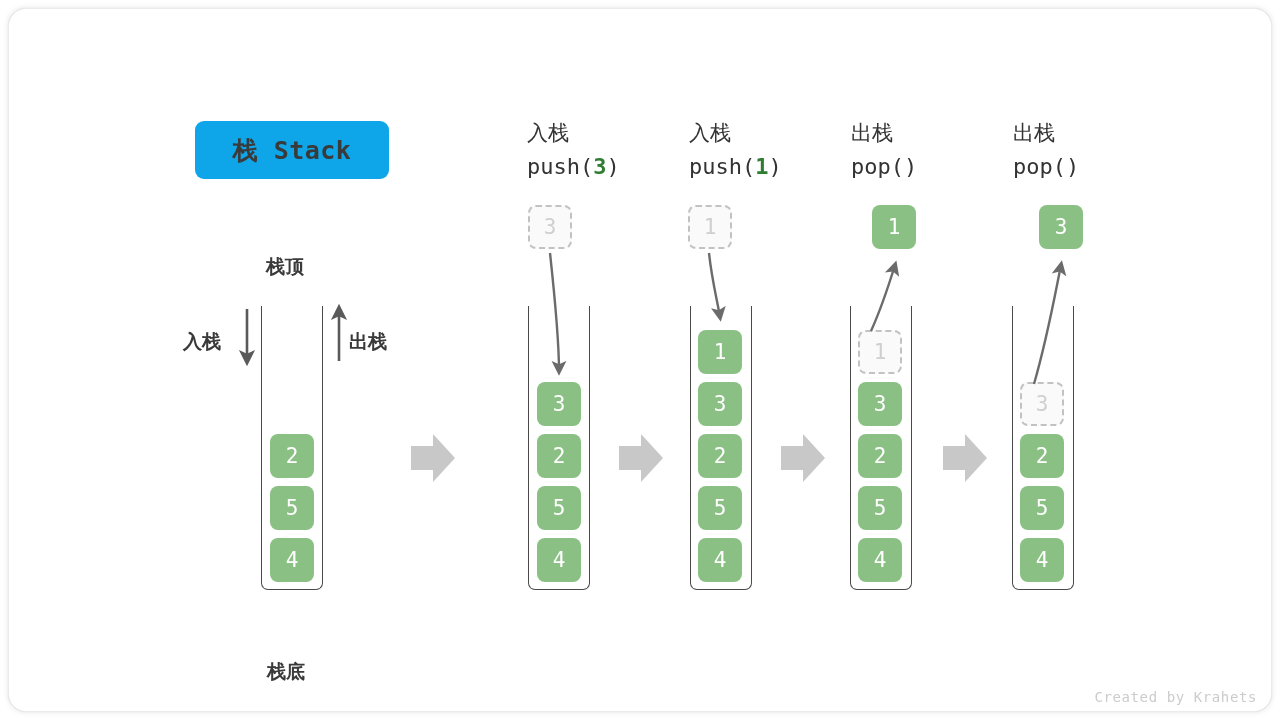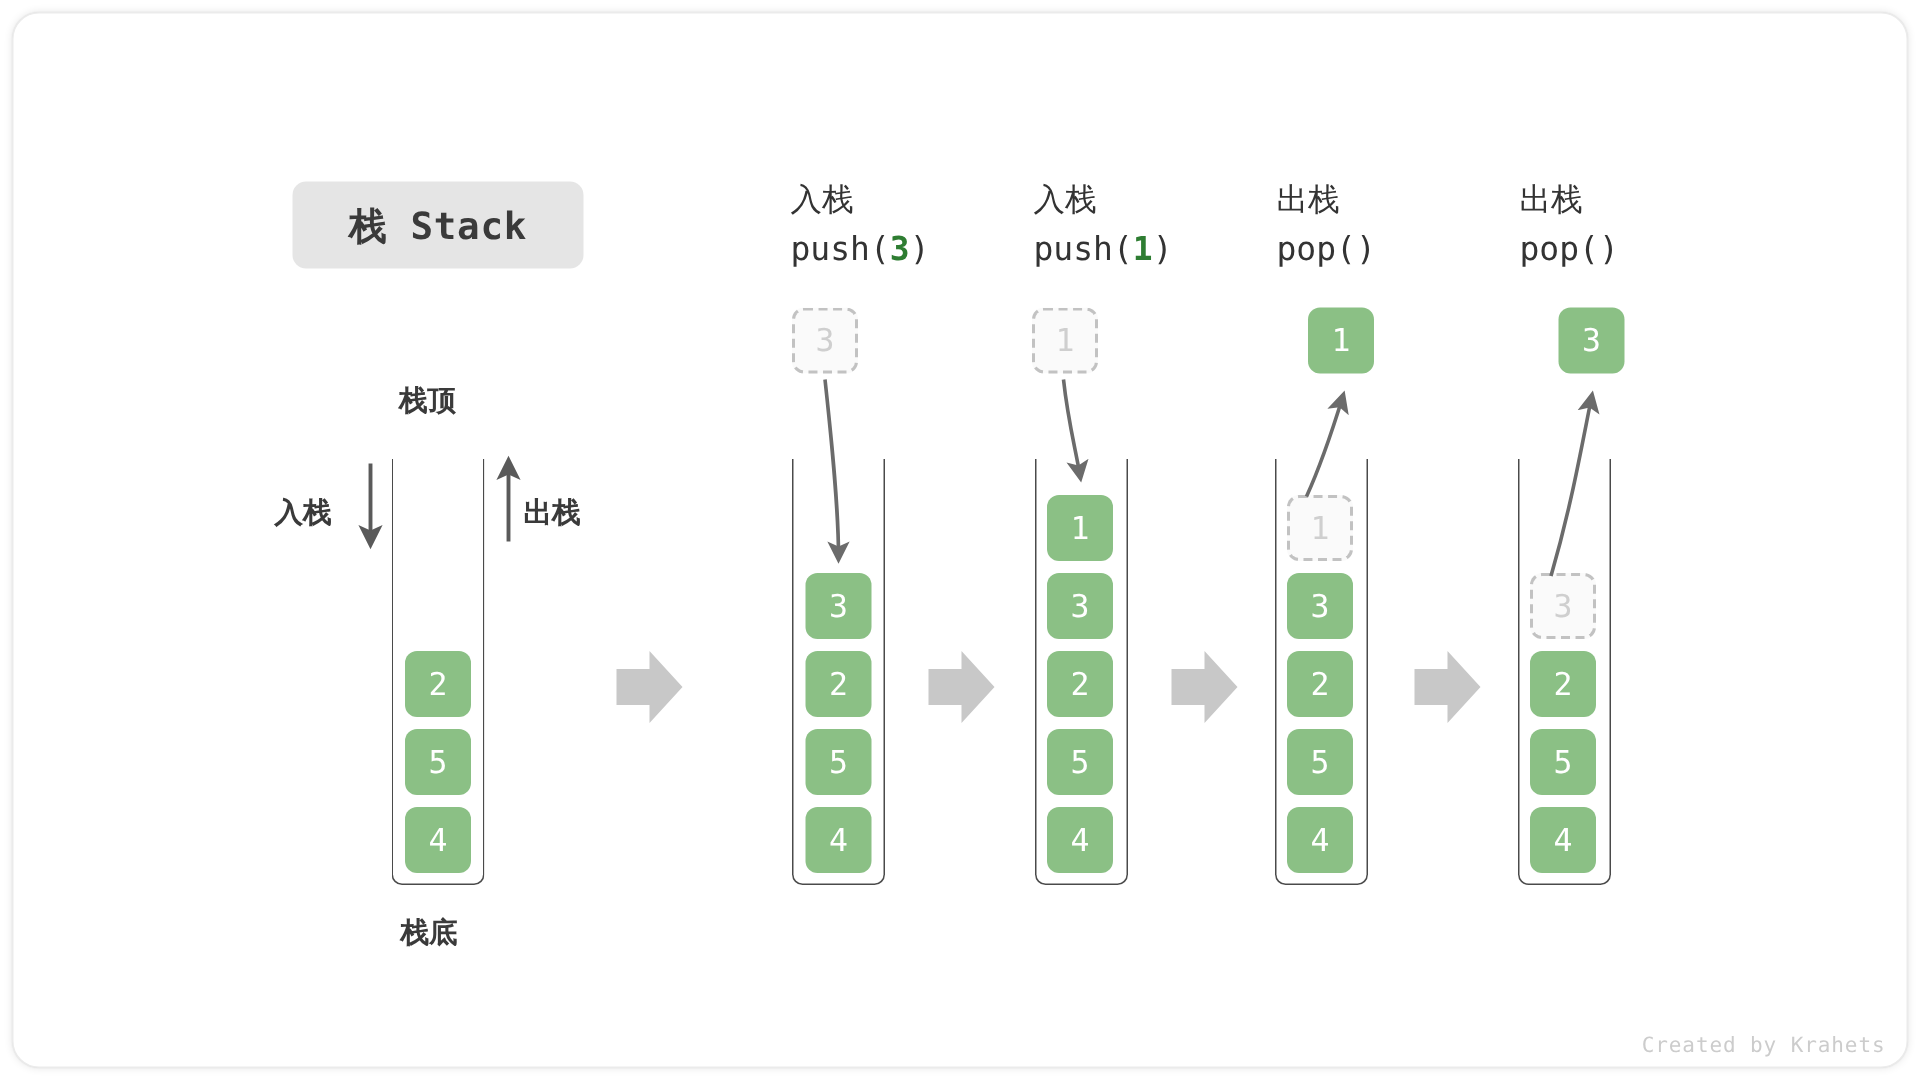--- a/index.html
+++ b/index.html
@@ -30,21 +30,21 @@
     position: absolute;
     left: 0; top: 0;
     width: 1280px; height: 720px;
   }
 
   
   .title-badge {
     position: absolute;
     left: 186px; top: 112px;
     width: 194px; height: 58px;
-    background: #e5e5e5;
+    background: #0ea5e9;
     border-radius: 9px;
     display: flex;
     align-items: center;
     justify-content: center;
     font-family: "DejaVu Sans Mono", "Liberation Mono", monospace;
     font-size: 25px;
     font-weight: bold;
     color: #3a3a3a;
     letter-spacing: 0.5px;
   }
@@ -143,21 +143,21 @@
     <div class="cjk-bold" style="left:174px; top:320px;">入栈</div>
 
     <div class="cjk-bold" style="left:340px; top:320px;">出栈</div>
 
     <div class="stack" style="left:252px; top:297px; height:284px;"></div>
 
     <div class="cell solid" style="left:261px; top:425px;">2</div>
     <div class="cell solid" style="left:261px; top:477px;">5</div>
     <div class="cell solid" style="left:261px; top:529px;">4</div>
 
-    <div class="cjk-bold" style="left:258px; top:600px;">栈底</div>
+    <div class="cjk-bold" style="left:258px; top:650px;">栈底</div>
 
     <div class="col-head" style="left:518px; top:108px;">
       <span class="cn">入栈</span>
       <span class="code"><span>push(</span><span class="accent">3</span><span>)</span></span>
     </div>
 
     <div class="cell ghost" style="left:519px; top:196px;">3</div>
 
     <div class="stack" style="left:519px; top:297px; height:284px;"></div>
 

